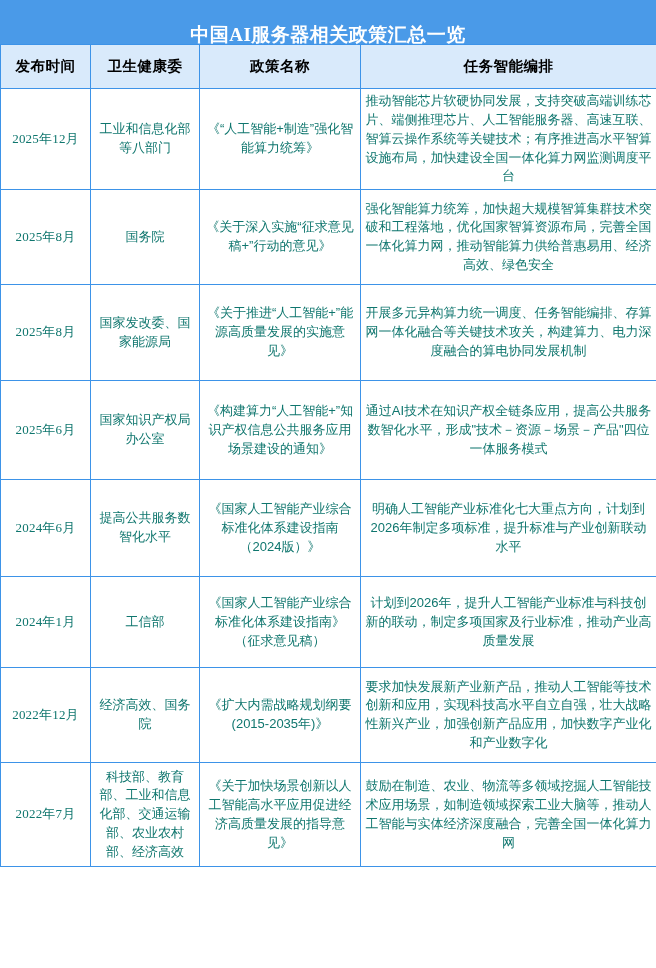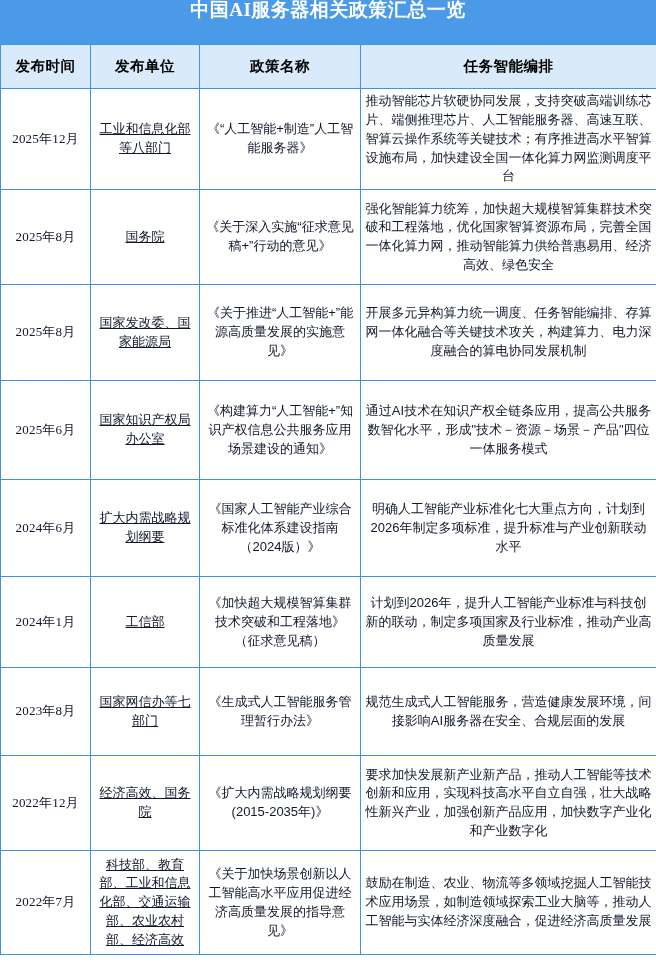--- a/index.html
+++ b/index.html
@@ -22,21 +22,21 @@
     position: relative;
     box-sizing: border-box;
   }
 
   
   .title-banner {
     width: 656px;
     height: 44px;
     background: #4a9ae8;
     display: flex;
-    align-items: flex-start;
+    align-items: flex-end;
     justify-content: center;
     box-sizing: border-box;
   }
   .title-text {
     color: #ffffff;
     font-family: "Liberation Serif", "DejaVu Serif", serif;
     font-weight: bold;
     font-size: 19px;
     letter-spacing: 0.5px;
     line-height: 1;
@@ -64,39 +64,38 @@
     font-weight: bold;
     font-size: 14.5px;
     height: 44px;
     color: #000000;
     letter-spacing: 0.5px;
   }
   table.policy-table td {
     background: #ffffff;
     font-size: 13px;
     line-height: 1.45;
-    color: #0f172a;
+    color: #0f766e;
   }
 
   
   col.c-date    { width: 90px;  }
   col.c-unit    { width: 109px; }
   col.c-policy  { width: 161px; }
   col.c-content { width: 296px; }
 
   td.cell-date {
     font-size: 13px;
     letter-spacing: 0.2px;
     white-space: nowrap;
     font-family: Liberation Serif, serif;
   }
   td.cell-unit {
     font-size: 13px;
     line-height: 1.5;
-    text-decoration: underline;
   }
   td.cell-policy {
     font-size: 13px;
     line-height: 1.5;
   }
   td.cell-content {
     font-size: 13px;
     line-height: 1.5;
     text-align: center;
   }
@@ -124,30 +123,30 @@
   <table class="policy-table">
     <colgroup>
       <col class="c-date">
       <col class="c-unit">
       <col class="c-policy">
       <col class="c-content">
     </colgroup>
     <thead>
       <tr>
         <th>发布时间</th>
-        <th>发布单位</th>
+        <th>卫生健康委</th>
         <th>政策名称</th>
         <th>任务智能编排</th>
       </tr>
     </thead>
     <tbody>
       <tr class="r0">
         <td class="cell-date">2025年12月</td>
         <td class="cell-unit">工业和信息化部等八部门</td>
-        <td class="cell-policy">《“人工智能+制造”人工智能服务器》</td>
+        <td class="cell-policy">《“人工智能+制造”强化智能算力统筹》</td>
         <td class="cell-content">推动智能芯片软硬协同发展，支持突破高端训练芯片、端侧推理芯片、人工智能服务器、高速互联、智算云操作系统等关键技术；有序推进高水平智算设施布局，加快建设全国一体化算力网监测调度平台</td>
       </tr>
       <tr class="r1">
         <td class="cell-date">2025年8月</td>
         <td class="cell-unit">国务院</td>
         <td class="cell-policy">《关于深入实施“征求意见稿+”行动的意见》</td>
         <td class="cell-content">强化智能算力统筹，加快超大规模智算集群技术突破和工程落地，优化国家智算资源布局，完善全国一体化算力网，推动智能算力供给普惠易用、经济高效、绿色安全</td>
       </tr>
       <tr class="r2">
         <td class="cell-date">2025年8月</td>
@@ -156,44 +155,38 @@
         <td class="cell-content">开展多元异构算力统一调度、任务智能编排、存算网一体化融合等关键技术攻关，构建算力、电力深度融合的算电协同发展机制</td>
       </tr>
       <tr class="r3">
         <td class="cell-date">2025年6月</td>
         <td class="cell-unit">国家知识产权局办公室</td>
         <td class="cell-policy">《构建算力“人工智能+”知识产权信息公共服务应用场景建设的通知》</td>
         <td class="cell-content">通过AI技术在知识产权全链条应用，提高公共服务数智化水平，形成"技术－资源－场景－产品"四位一体服务模式</td>
       </tr>
       <tr class="r4">
         <td class="cell-date">2024年6月</td>
-        <td class="cell-unit">扩大内需战略规划纲要</td>
+        <td class="cell-unit">提高公共服务数智化水平</td>
         <td class="cell-policy">《国家人工智能产业综合标准化体系建设指南（2024版）》</td>
         <td class="cell-content">明确人工智能产业标准化七大重点方向，计划到2026年制定多项标准，提升标准与产业创新联动水平</td>
       </tr>
       <tr class="r5">
         <td class="cell-date">2024年1月</td>
         <td class="cell-unit">工信部</td>
-        <td class="cell-policy">《加快超大规模智算集群技术突破和工程落地》（征求意见稿）</td>
+        <td class="cell-policy">《国家人工智能产业综合标准化体系建设指南》（征求意见稿）</td>
         <td class="cell-content">计划到2026年，提升人工智能产业标准与科技创新的联动，制定多项国家及行业标准，推动产业高质量发展</td>
-      </tr>
-      <tr class="r6">
-        <td class="cell-date">2023年8月</td>
-        <td class="cell-unit">国家网信办等七部门</td>
-        <td class="cell-policy">《生成式人工智能服务管理暂行办法》</td>
-        <td class="cell-content">规范生成式人工智能服务，营造健康发展环境，间接影响AI服务器在安全、合规层面的发展</td>
       </tr>
       <tr class="r7">
         <td class="cell-date">2022年12月</td>
         <td class="cell-unit">经济高效、国务院</td>
         <td class="cell-policy">《扩大内需战略规划纲要(2015-2035年)》</td>
         <td class="cell-content">要求加快发展新产业新产品，推动人工智能等技术创新和应用，实现科技高水平自立自强，壮大战略性新兴产业，加强创新产品应用，加快数字产业化和产业数字化</td>
       </tr>
       <tr class="r8">
         <td class="cell-date">2022年7月</td>
         <td class="cell-unit">科技部、教育部、工业和信息化部、交通运输部、农业农村部、经济高效</td>
         <td class="cell-policy">《关于加快场景创新以人工智能高水平应用促进经济高质量发展的指导意见》</td>
-        <td class="cell-content">鼓励在制造、农业、物流等多领域挖掘人工智能技术应用场景，如制造领域探索工业大脑等，推动人工智能与实体经济深度融合，促进经济高质量发展</td>
+        <td class="cell-content">鼓励在制造、农业、物流等多领域挖掘人工智能技术应用场景，如制造领域探索工业大脑等，推动人工智能与实体经济深度融合，完善全国一体化算力网</td>
       </tr>
     </tbody>
   </table>
 
 </div>
 
 </body></html>

